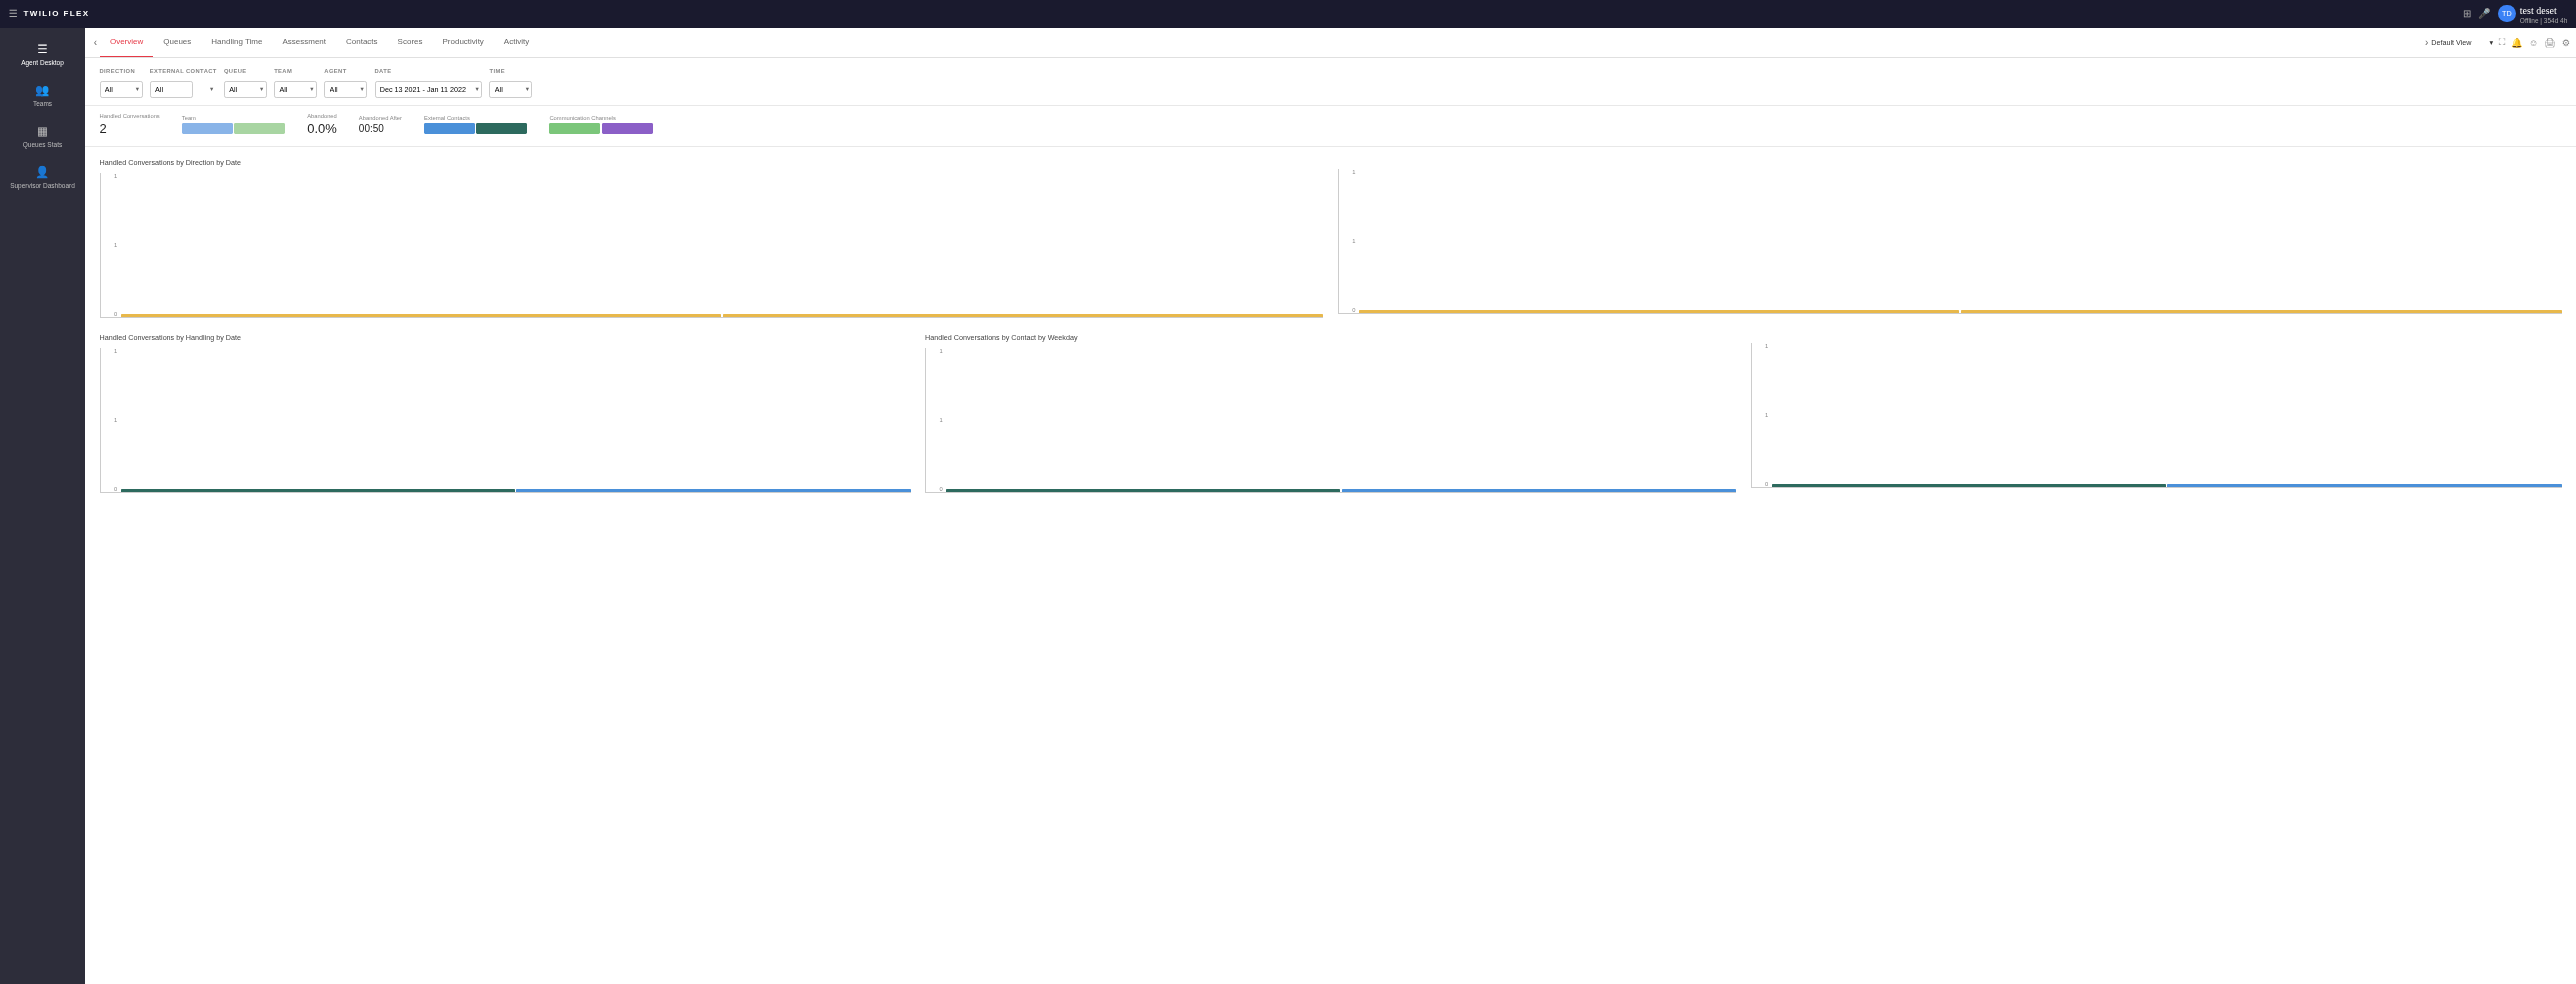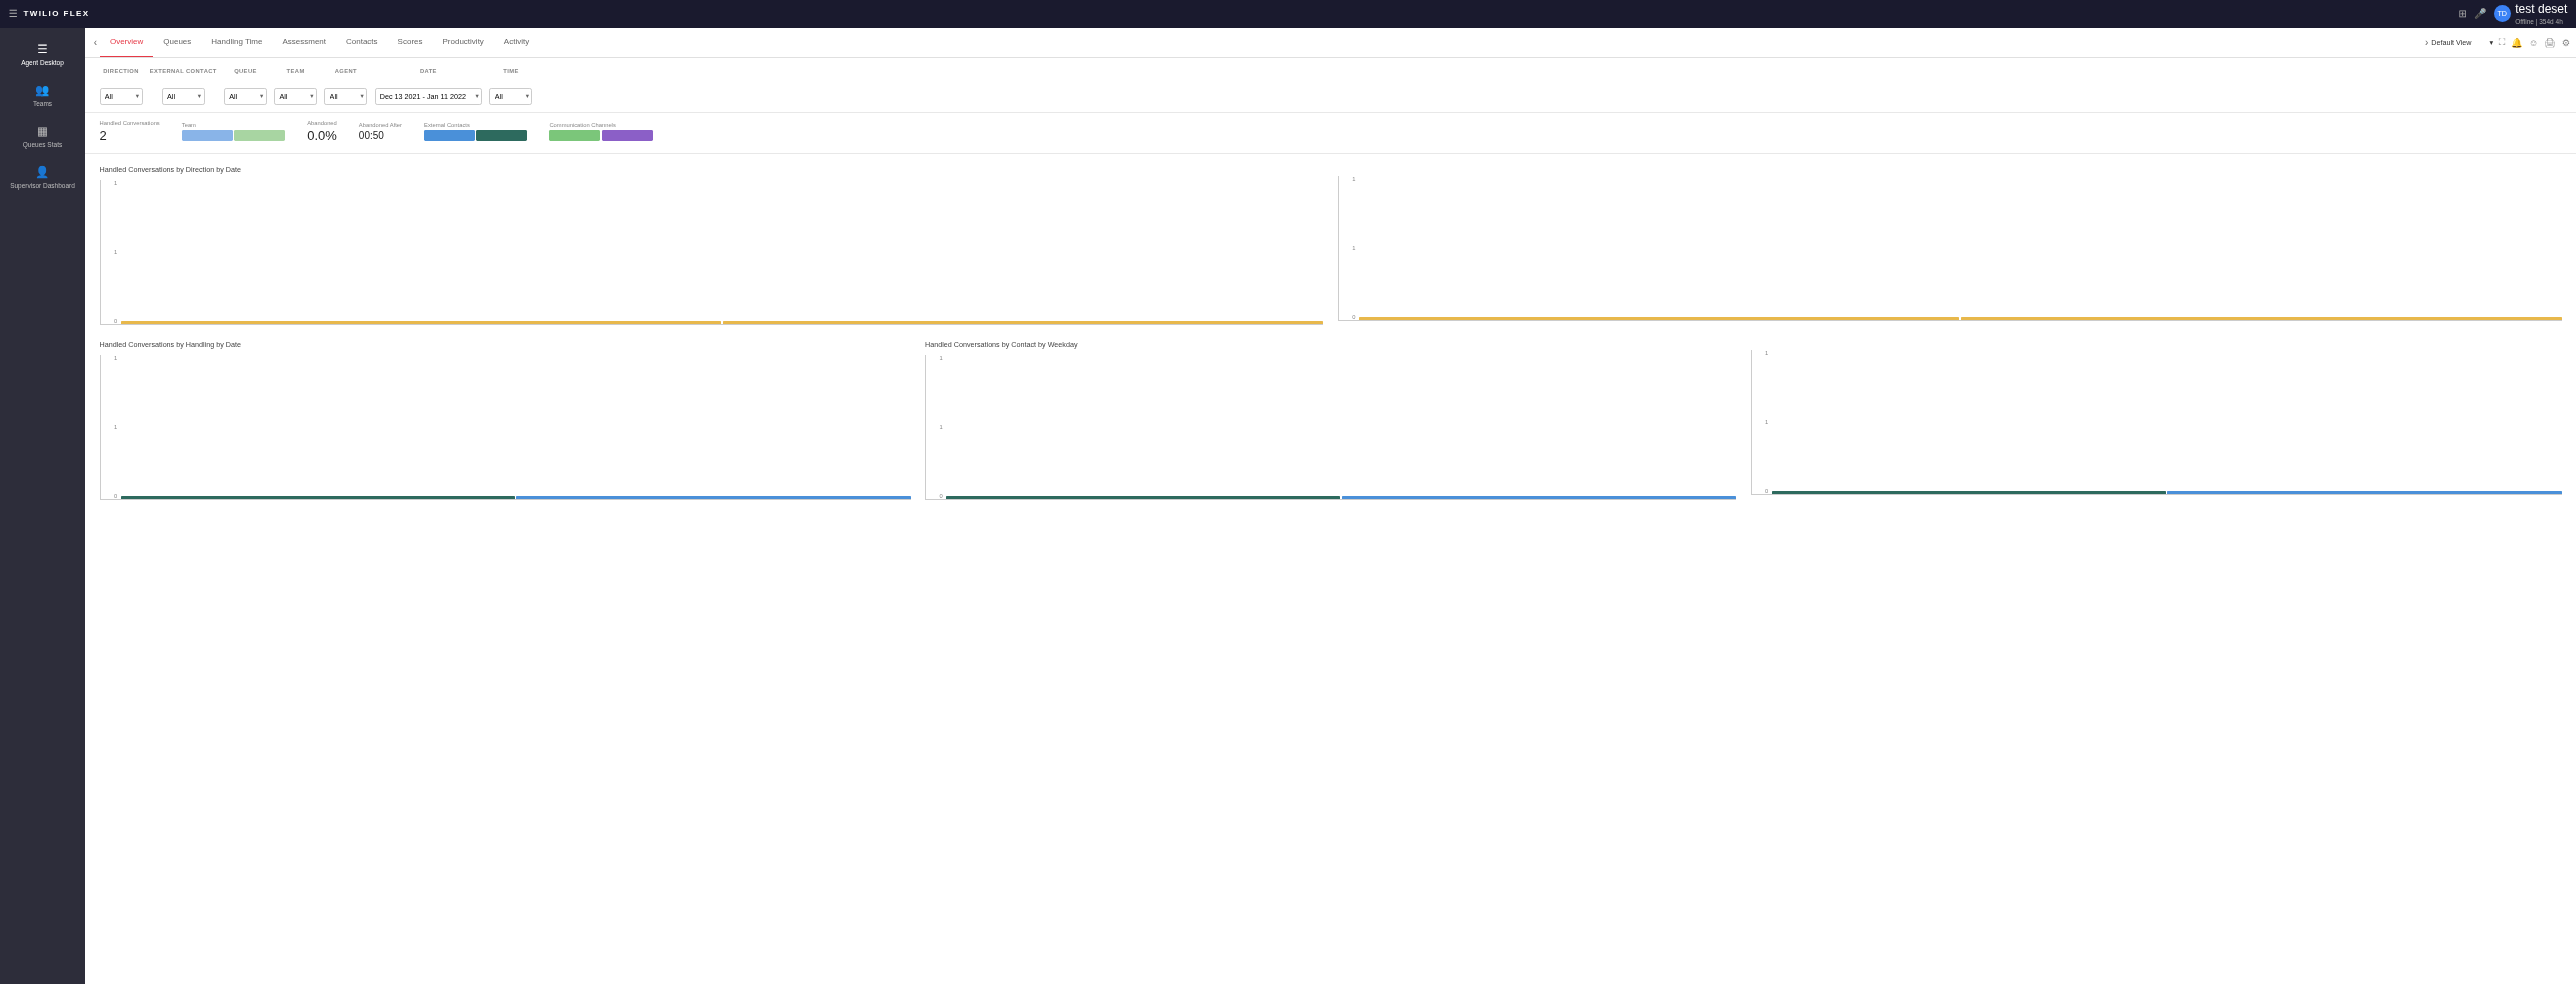--- a/index.html
+++ b/index.html
@@ -14,21 +14,21 @@
       justify-content: space-between;
       padding: 0 8.7px;
       position: fixed; top: 0; left: 0; right: 0; z-index: 100;
     }
     .topbar-left { display: flex; align-items: center; gap: 5.8px; }
     .topbar-logo { color: #fff; font-size: 8px; font-weight: 600; letter-spacing: 1.4px; }
     .topbar-right { display: flex; align-items: center; gap: 7.2px; }
     .topbar-icon { color: #aaa; font-size: 10px; cursor: pointer; }
     .user-info { display: flex; align-items: center; gap: 4.3px; }
     .user-avatar { width: 17.4px; height: 17.4px; border-radius: 50%; background: #3b82f6; display: flex; align-items: center; justify-content: center; color: #fff; font-size: 7.2px; }
-    .user-text { color: #fff; font-size: 12px; line-height: 1.3; }
+    .user-text { color: #fff; font-size: 10px; line-height: 1.3; font-family: Liberation Serif, serif; }
     .user-status { color: #aaa; font-size: 6.5px; }
 
     
     .sidebar {
       position: fixed; top: 27.5px; left: 0; bottom: 0;
       width: 85px;
       background: #2d2d3a;
       display: flex; flex-direction: column;
       align-items: center;
       padding-top: 7.2px;
@@ -97,21 +97,21 @@
     }
 
     
     .filters {
       display: flex; align-items: flex-end; gap: 7.2px;
       padding: 10px 14.5px 7.2px;
       background: #fff;
       border-bottom: 0.7px solid #e8e8e8;
       flex-wrap: wrap;
     }
-    .filter-group { display: flex; flex-direction: column; gap: 14px; align-items: center; }
+    .filter-group { display: flex; flex-direction: column; gap: 7px; }
     .filter-label { font-size: 5.8px; color: #888; font-weight: 600; text-transform: uppercase; letter-spacing: 0.4px; }
     .filter-select {
       height: 17.4px;
       border: 0.7px solid #ccc;
       border-radius: 2.2px;
       font-size: 7.2px;
       padding: 0 14.5px 0 4.3px;
       background: #fff;
       cursor: pointer;
       appearance: none;

